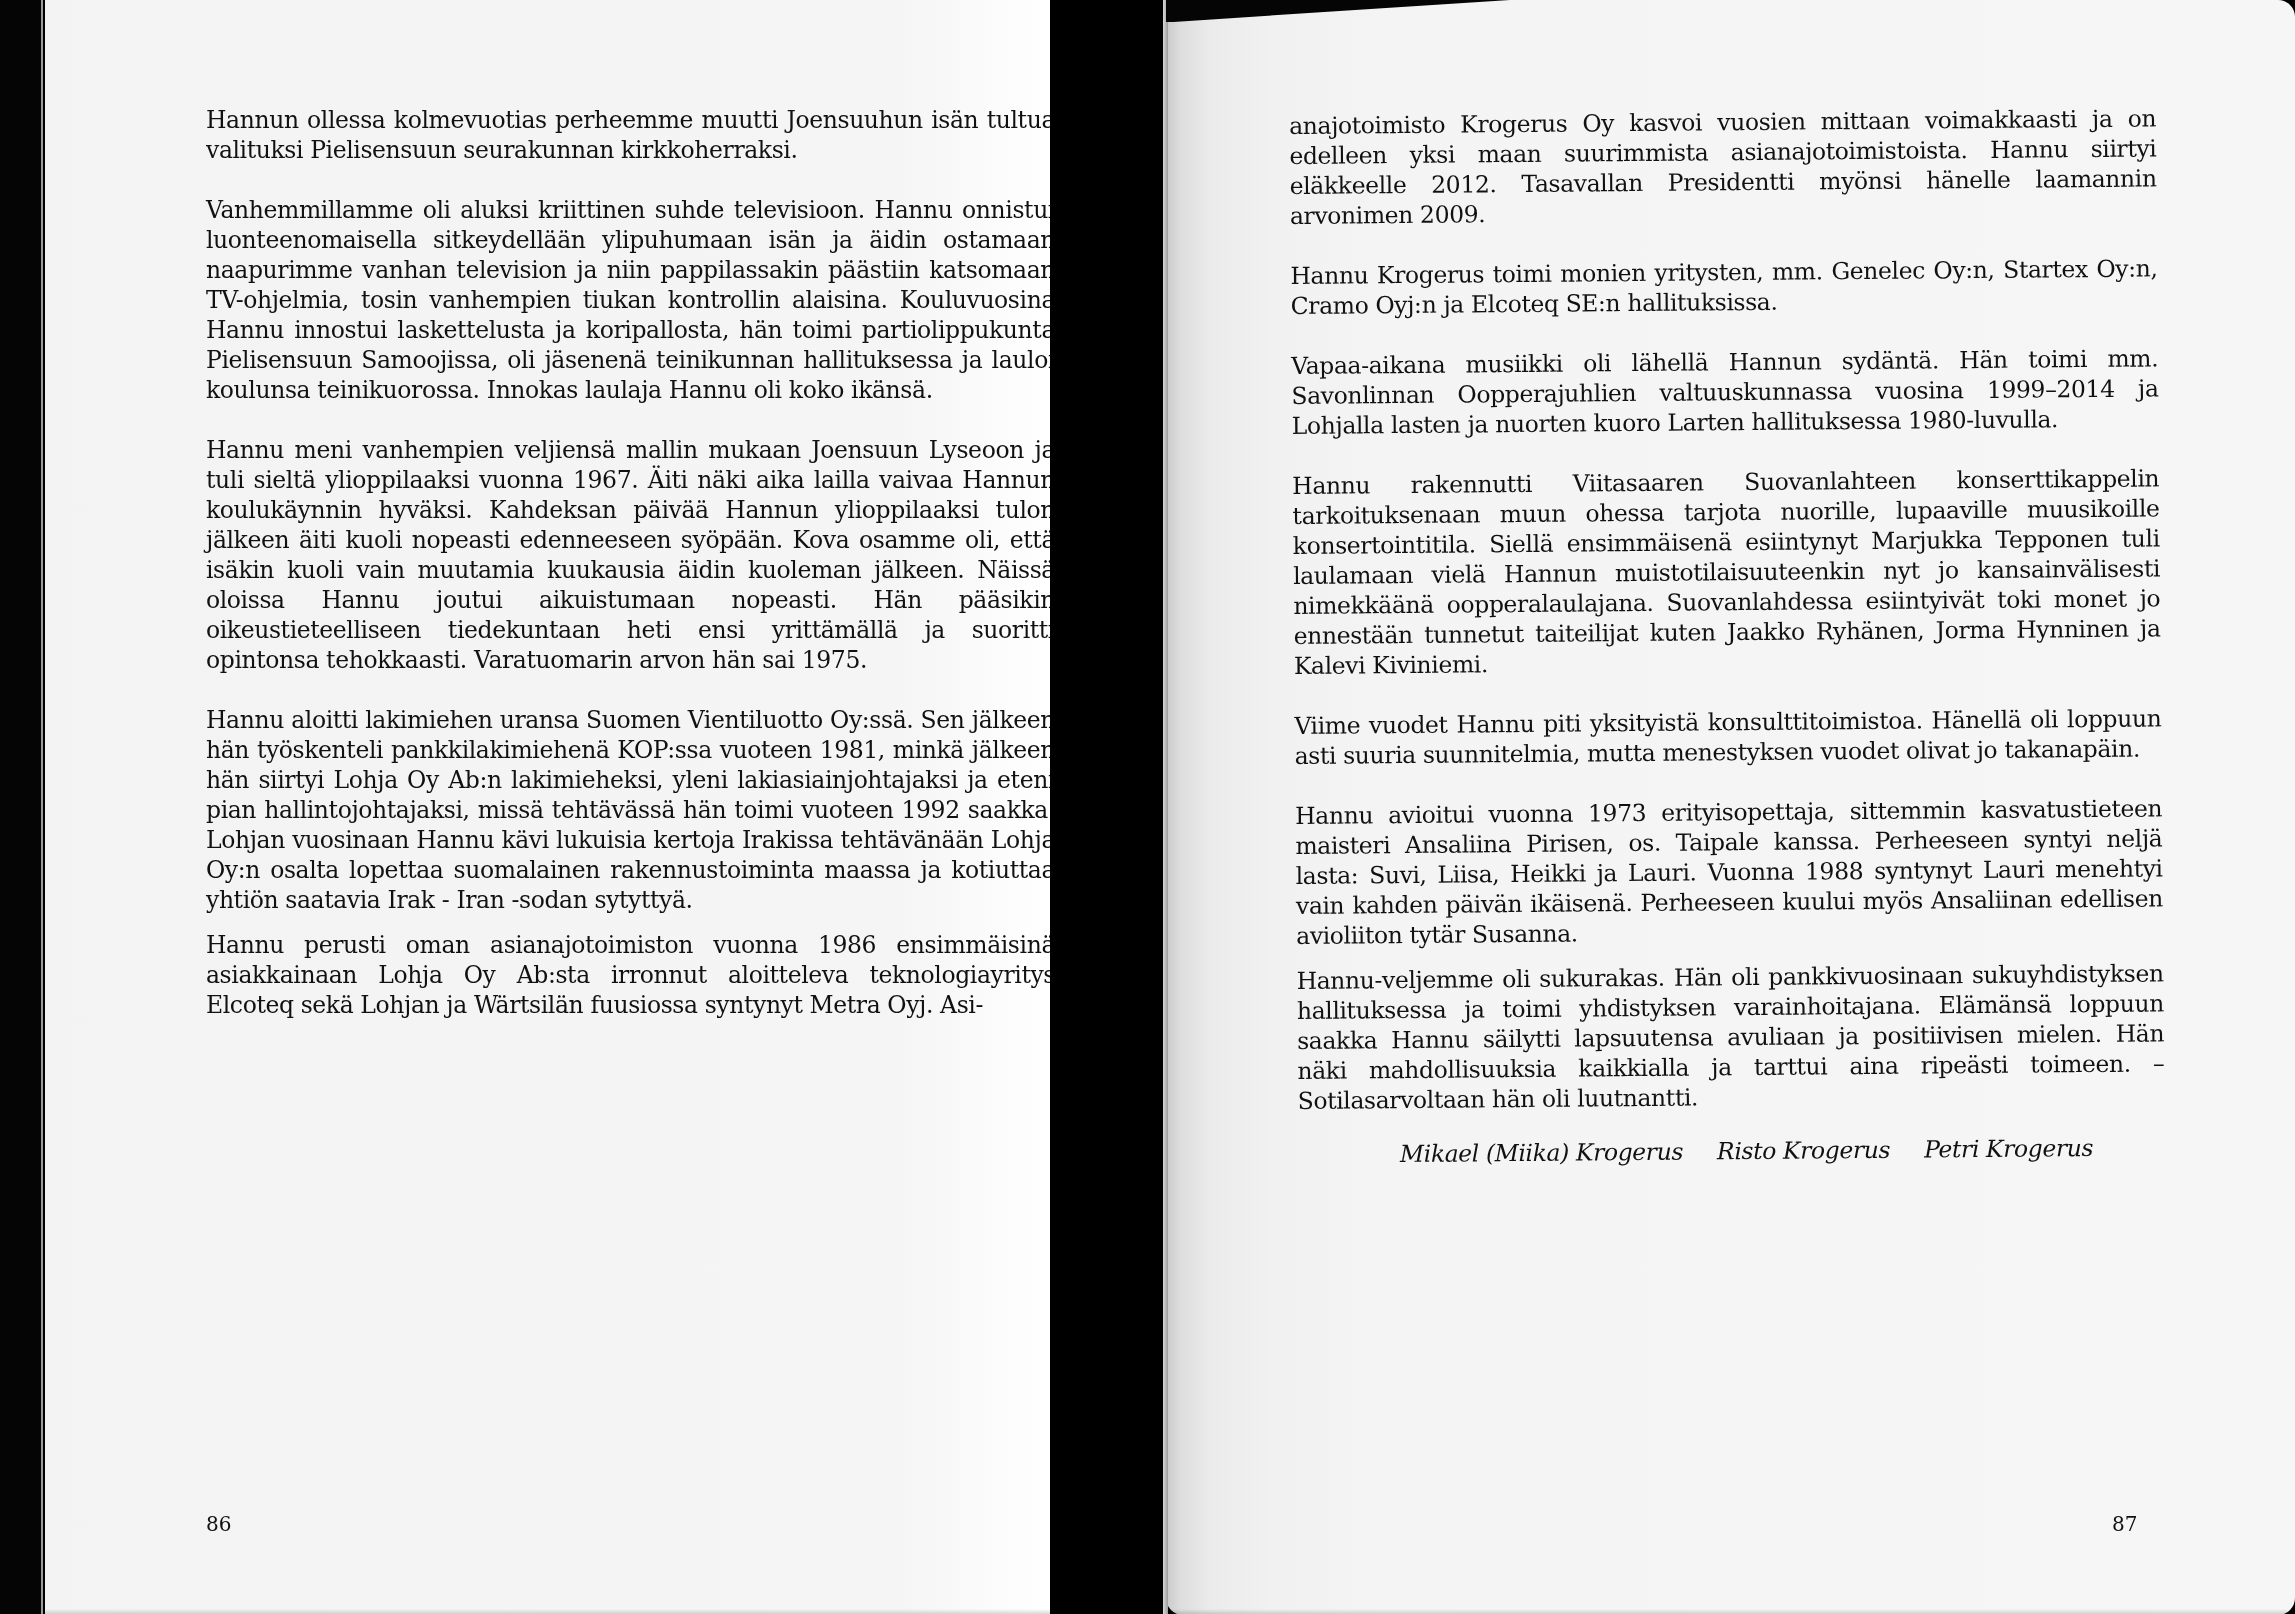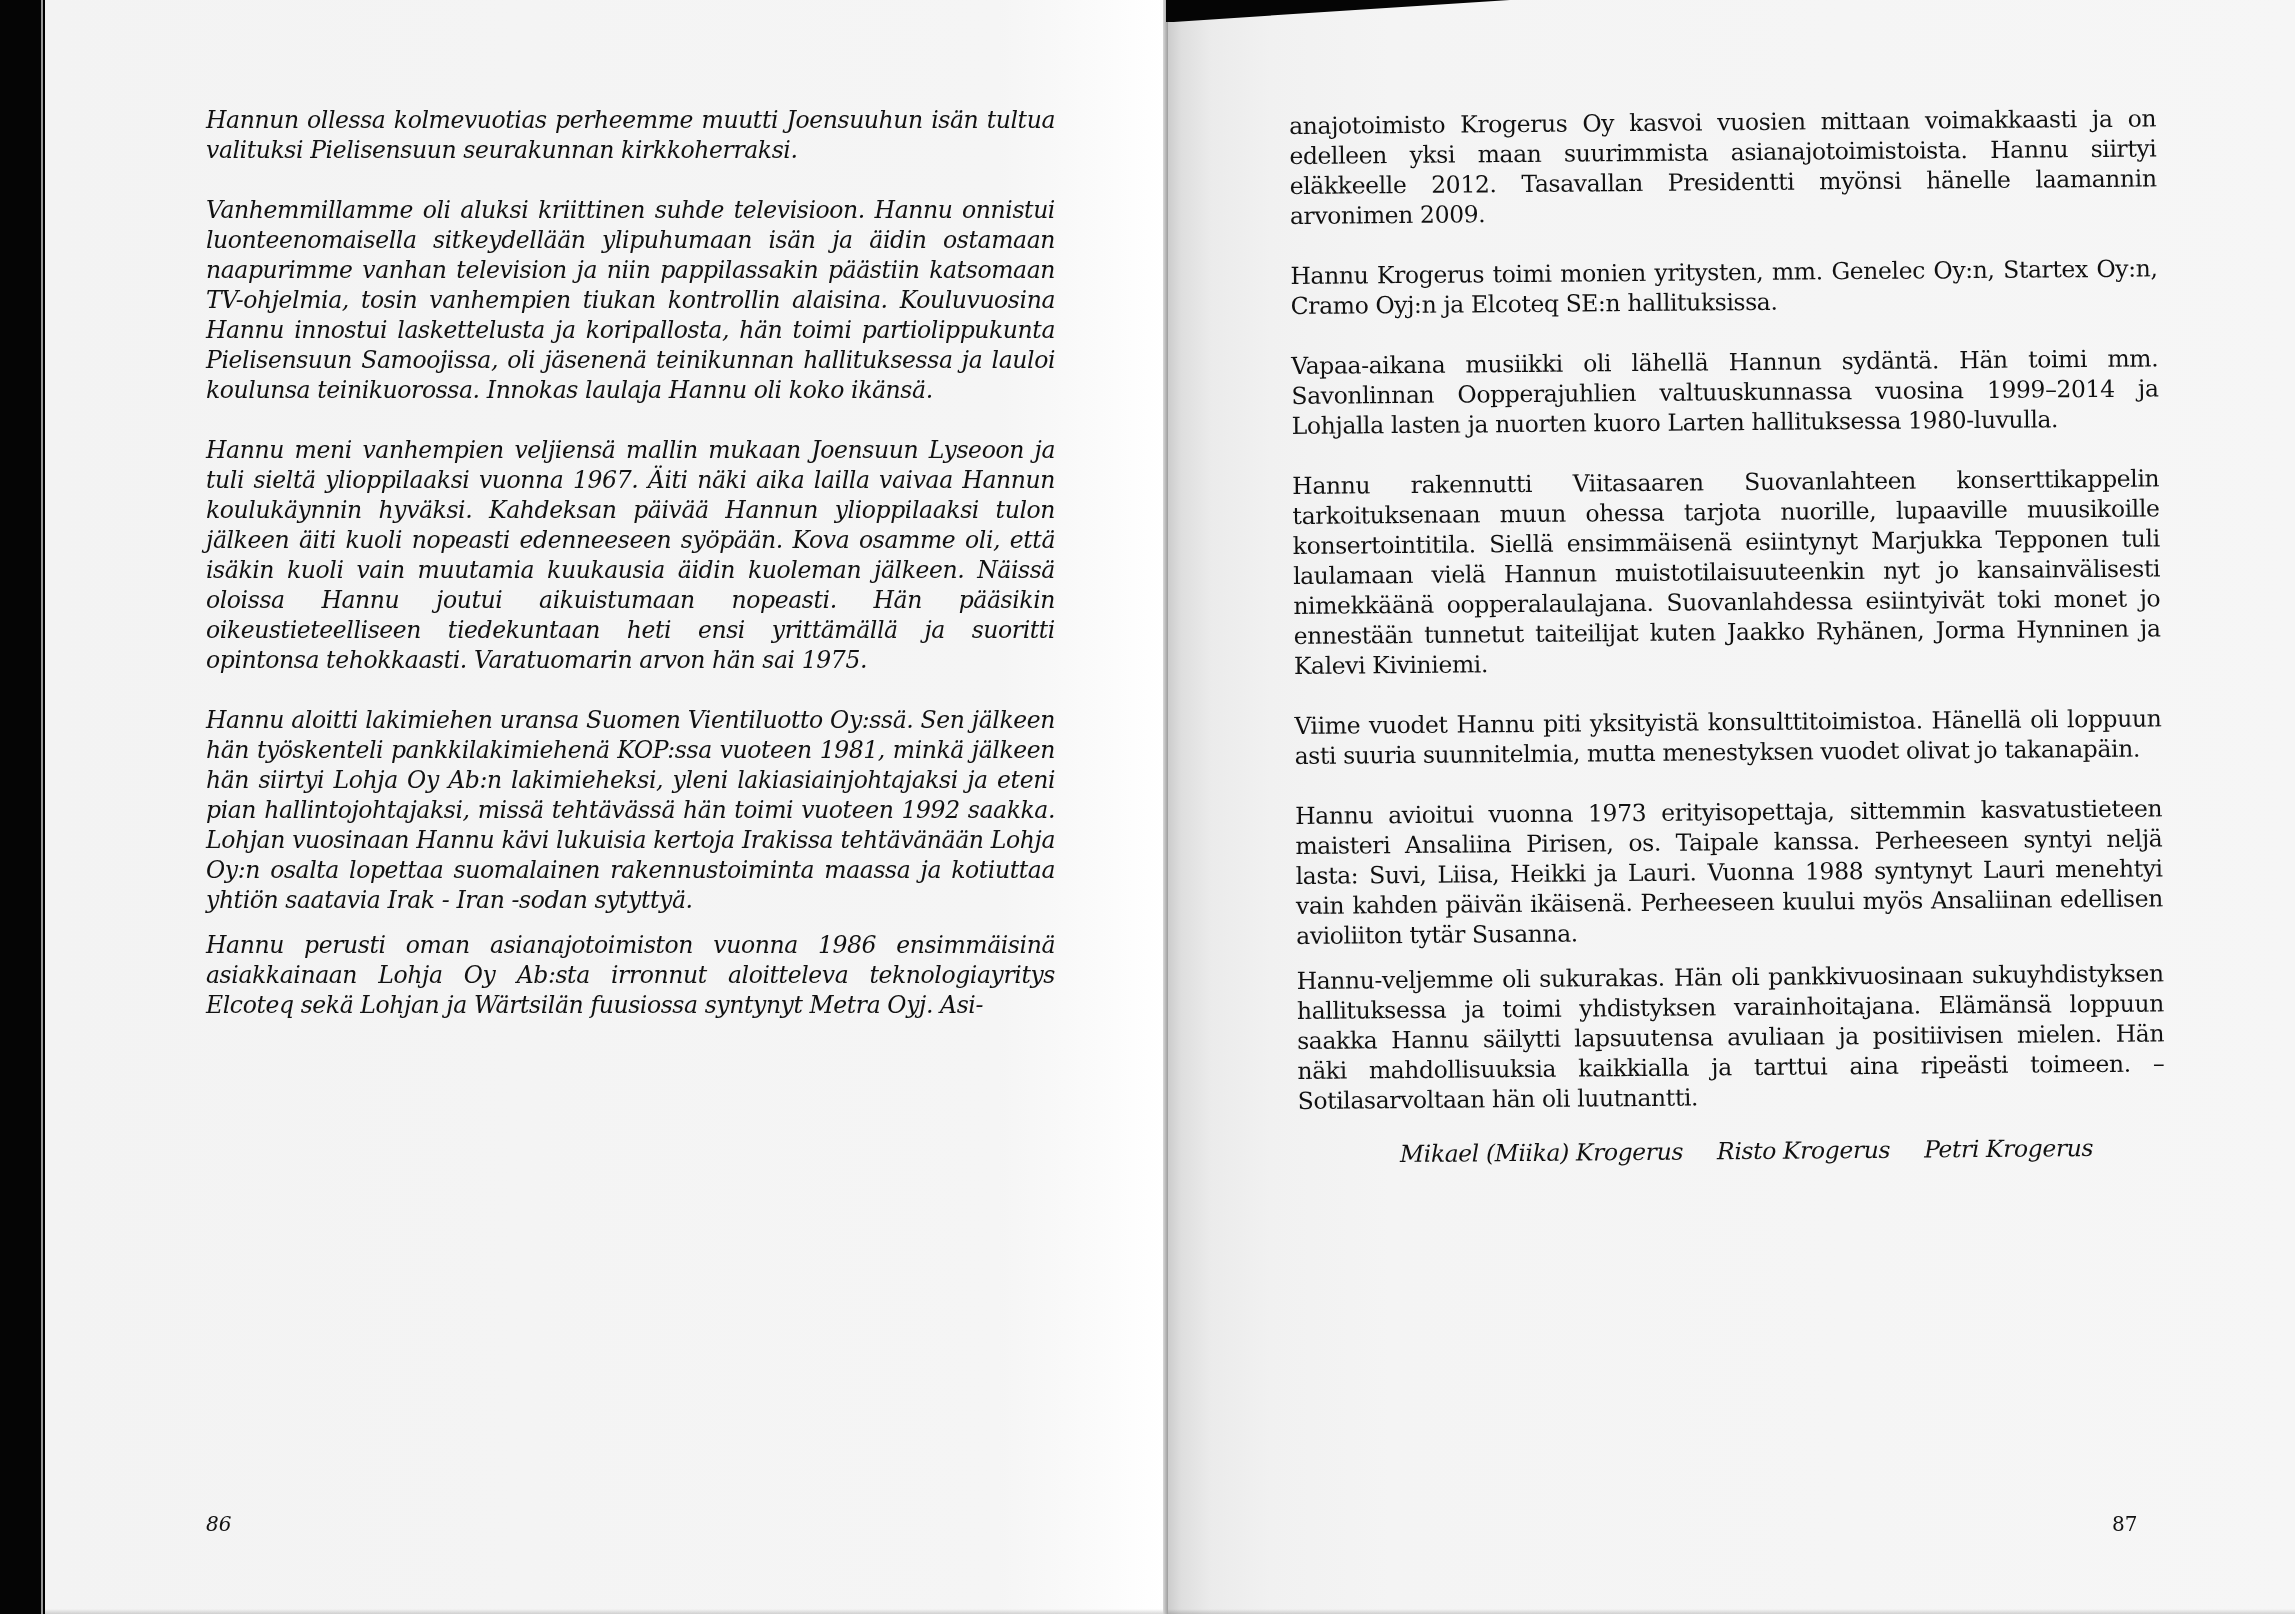--- a/index.html
+++ b/index.html
@@ -36,28 +36,28 @@
     }
     .page {
       position: absolute;
       top: 0;
       height: 1615px;
       background: #f4f4f4;
       overflow: hidden;
     }
     .page-left {
       left: 45px;
-      width: 1121px;
+      width: 1005px;
       background: linear-gradient(to right, #f3f3f3 0%, #f5f5f5 85%, #fbfbfb 94%, #ffffff 100%);
-      font-style: italic;
     }
     .page-right {
       left: 1166px;
       width: 1129px;
       background: linear-gradient(to right, #c9c9c9 0px, #dedede 15px, #ebebeb 45px, #f1f1f1 105px, #f4f4f4 224px, #f6f6f6 100%);
+      border-radius: 17px;
     }
     .top-wedge {
       position: absolute;
       left: 1166px;
       top: 0;
       width: 344px;
       height: 22.4px;
       background: #050505;
       clip-path: polygon(0 0, 100% 0, 0 100%);
     }

